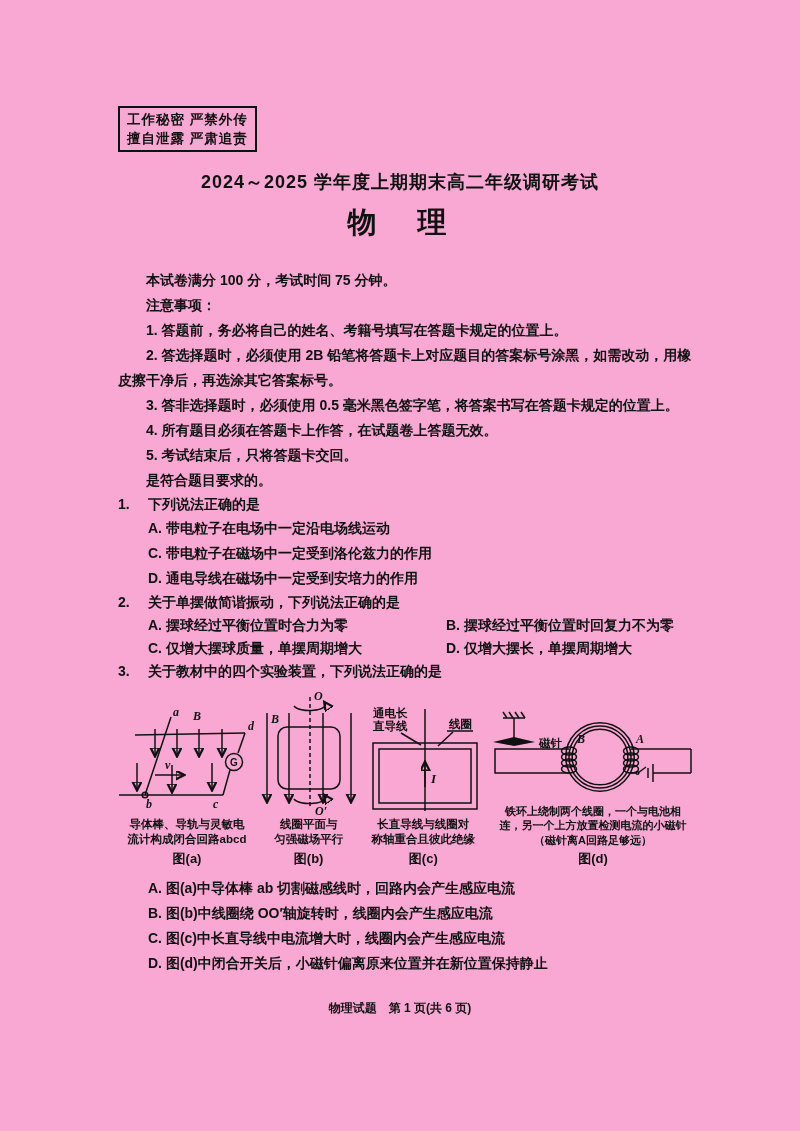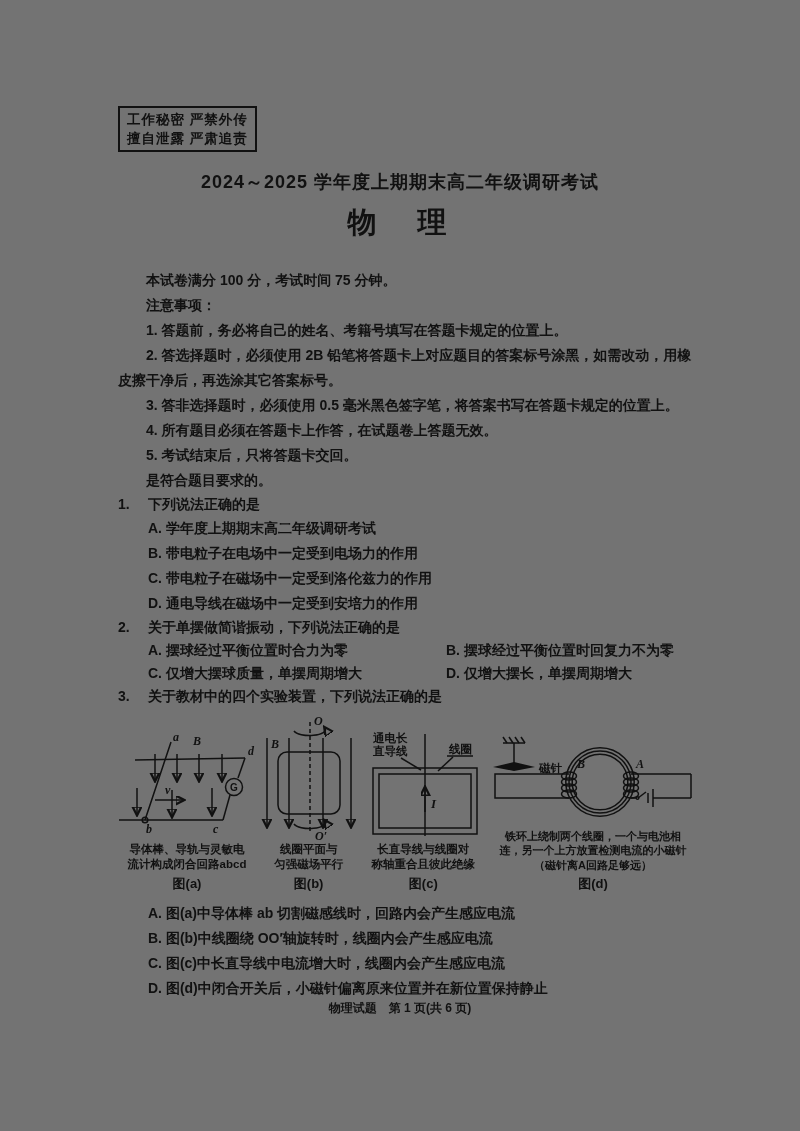--- a/index.html
+++ b/index.html
@@ -1,16 +1,16 @@
 <!DOCTYPE html>
 <html><head>
 <meta charset="utf-8">
 <style>
   html,body{margin:0;padding:0;background:#e8e8e8;}
-  .page{position:relative;width:800px;height:1131px;background:#737373;margin:0 auto;
+  .page{position:relative;width:800px;height:1131px;background:#f9a8d4;margin:0 auto;
         font-family:"Liberation Sans",sans-serif;color:#111;font-weight:700;overflow:hidden;}
   .stamp{position:absolute;left:118px;top:106px;border:2px solid #111;padding:2px 7px;
          font-size:13.5px;line-height:19px;letter-spacing:1px;white-space:nowrap;}
   .exam-title{position:absolute;top:170px;left:0;width:100%;text-align:center;font-size:18px;letter-spacing:1px;}
   .subject-title{position:absolute;top:203px;left:0;width:100%;text-align:center;font-size:29px;letter-spacing:6px;}
   .content{position:absolute;top:268px;left:118px;width:586px;font-size:14px;}
   .content p{margin:0;line-height:25px;}
   .ind{padding-left:28px;}
   .sec{margin-top:5px !important;}
   .qblock{line-height:23px;}
@@ -55,22 +55,21 @@
     <p class="ind">4. 所有题目必须在答题卡上作答，在试题卷上答题无效。</p>
     <p class="ind">5. 考试结束后，只将答题卡交回。</p>
 
     <p class="ind">是符合题目要求的。</p>
 
     <div class="qblock">
       <div class="qrow">
         <span class="qnum">1.</span>
         <span class="qstem">下列说法正确的是</span>
       </div>
-      <p class="opt">A. 学年度上期期末高二年级调研考试</p>
-      <p class="opt">B. 带电粒子在电场中一定受到电场力的作用</p>
+      <p class="opt">A. 带电粒子在电场中一定沿电场线运动</p>
       <p class="opt">C. 带电粒子在磁场中一定受到洛伦兹力的作用</p>
       <p class="opt">D. 通电导线在磁场中一定受到安培力的作用</p>
     </div>
 
     <div class="qblock">
       <div class="qrow">
         <span class="qnum">2.</span>
         <span class="qstem">关于单摆做简谐振动，下列说法正确的是</span>
       </div>
       <div class="optrow">

